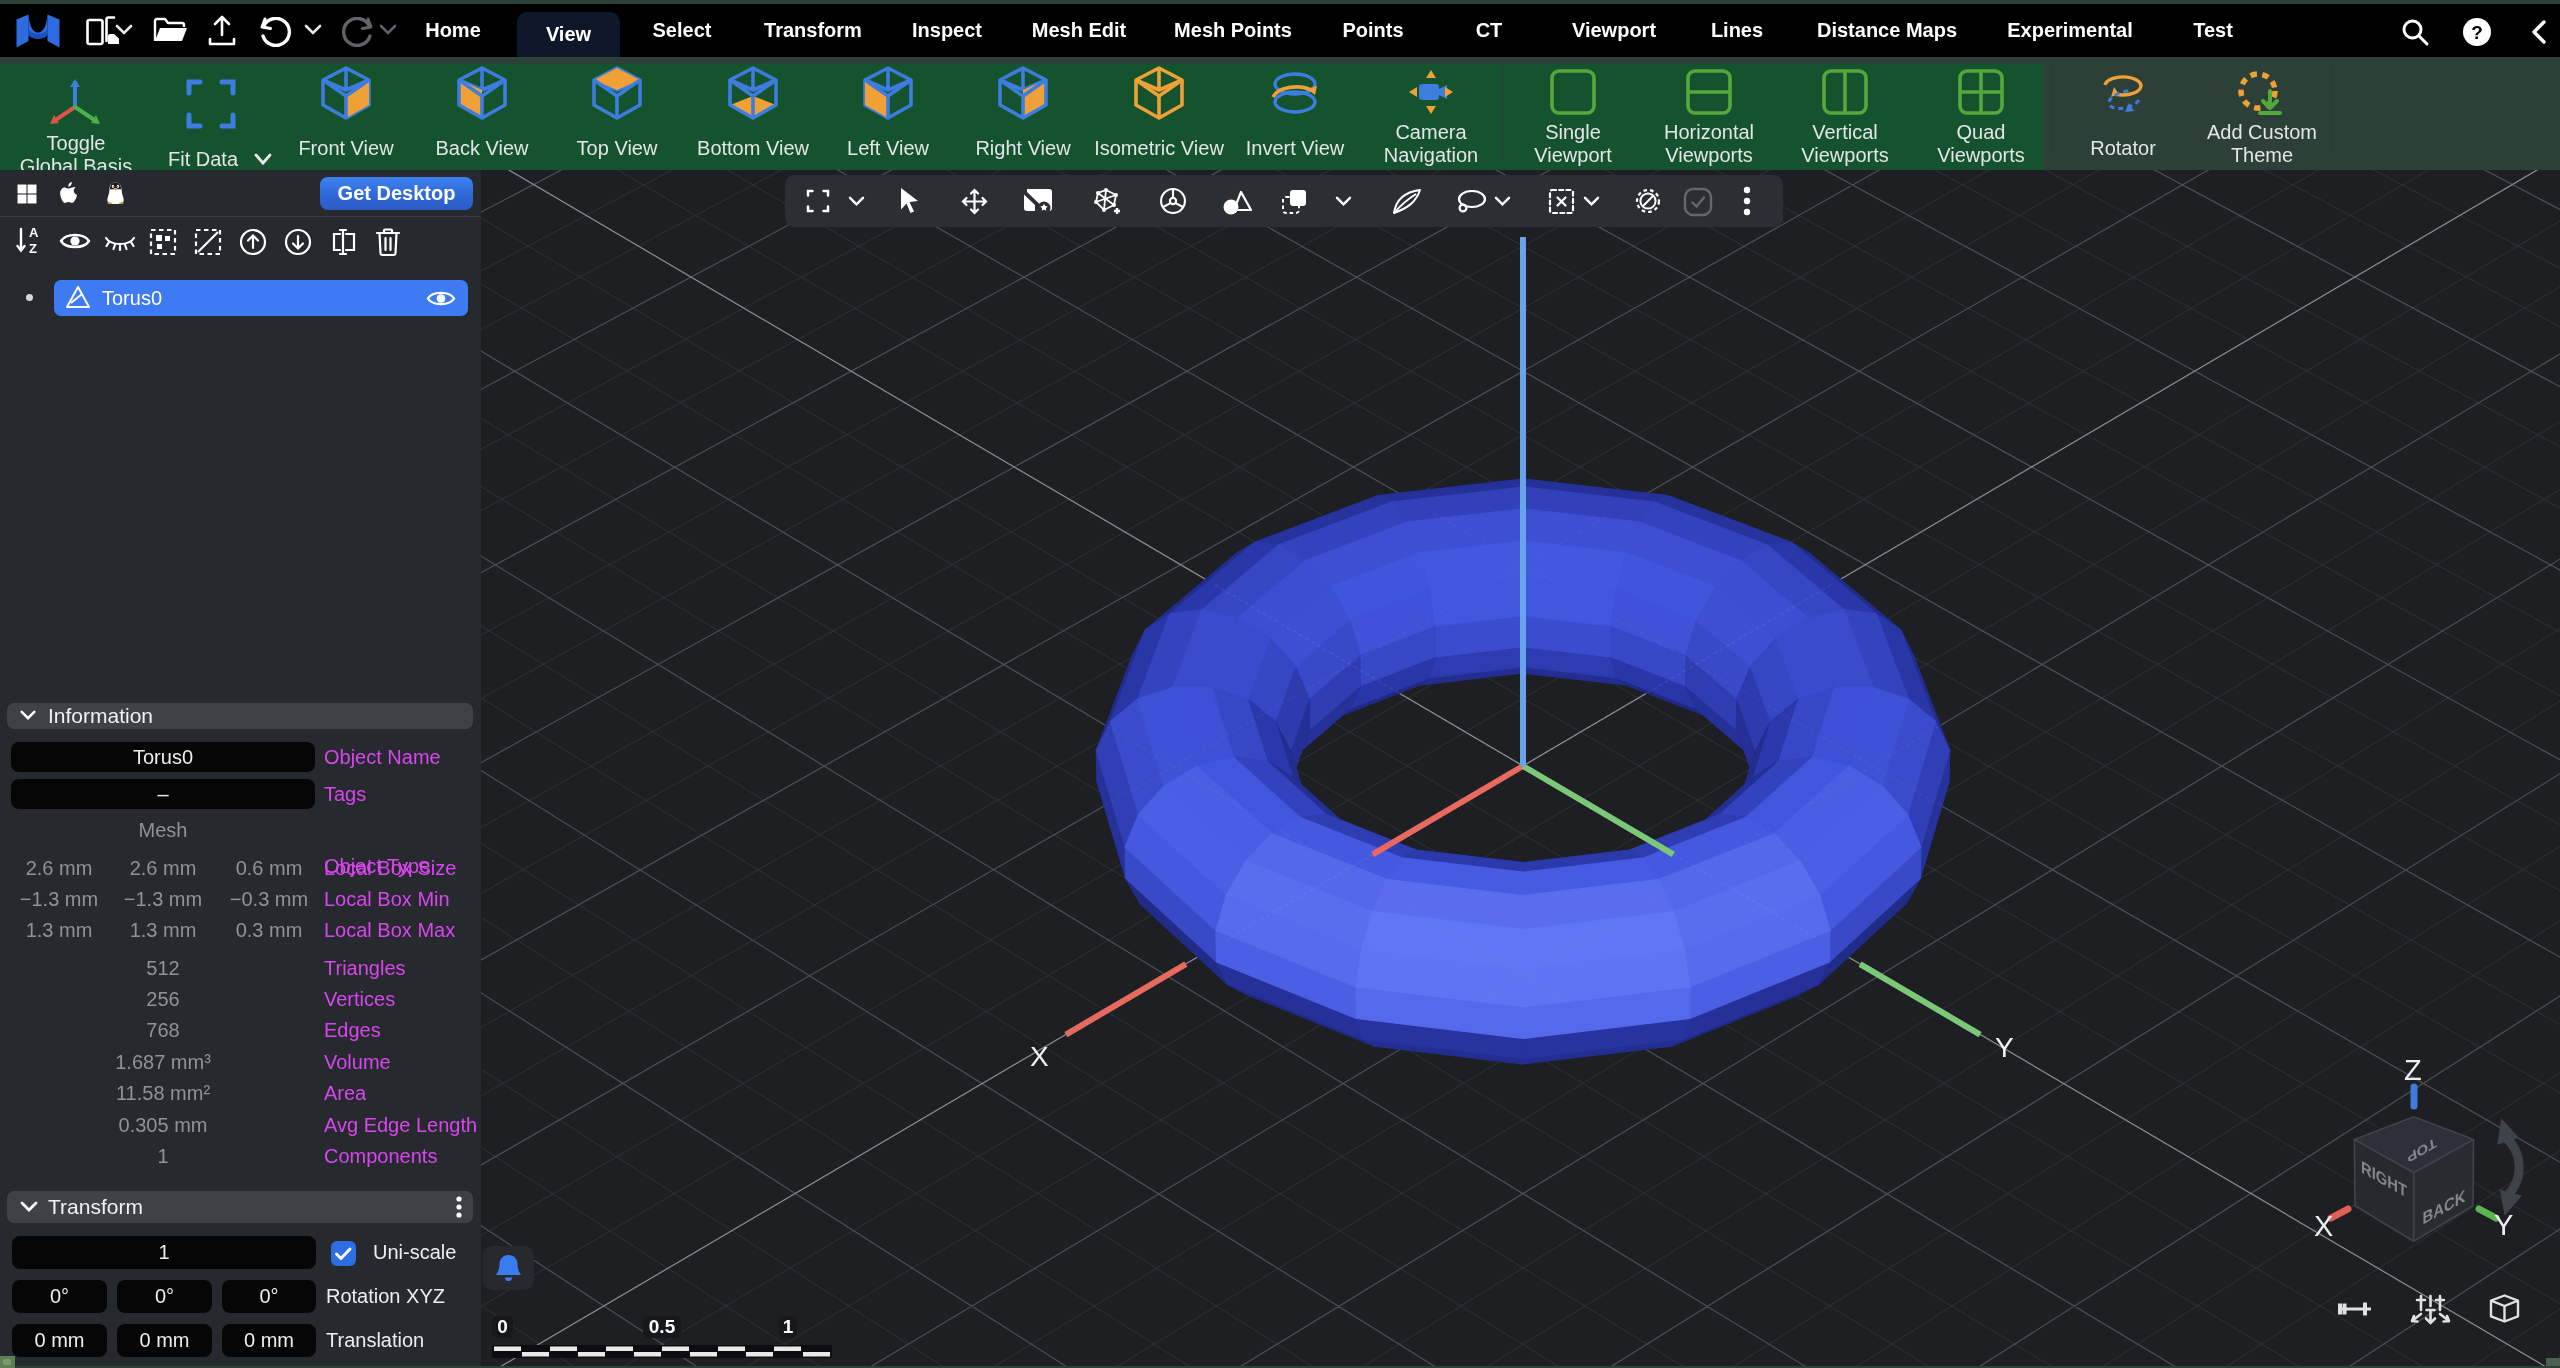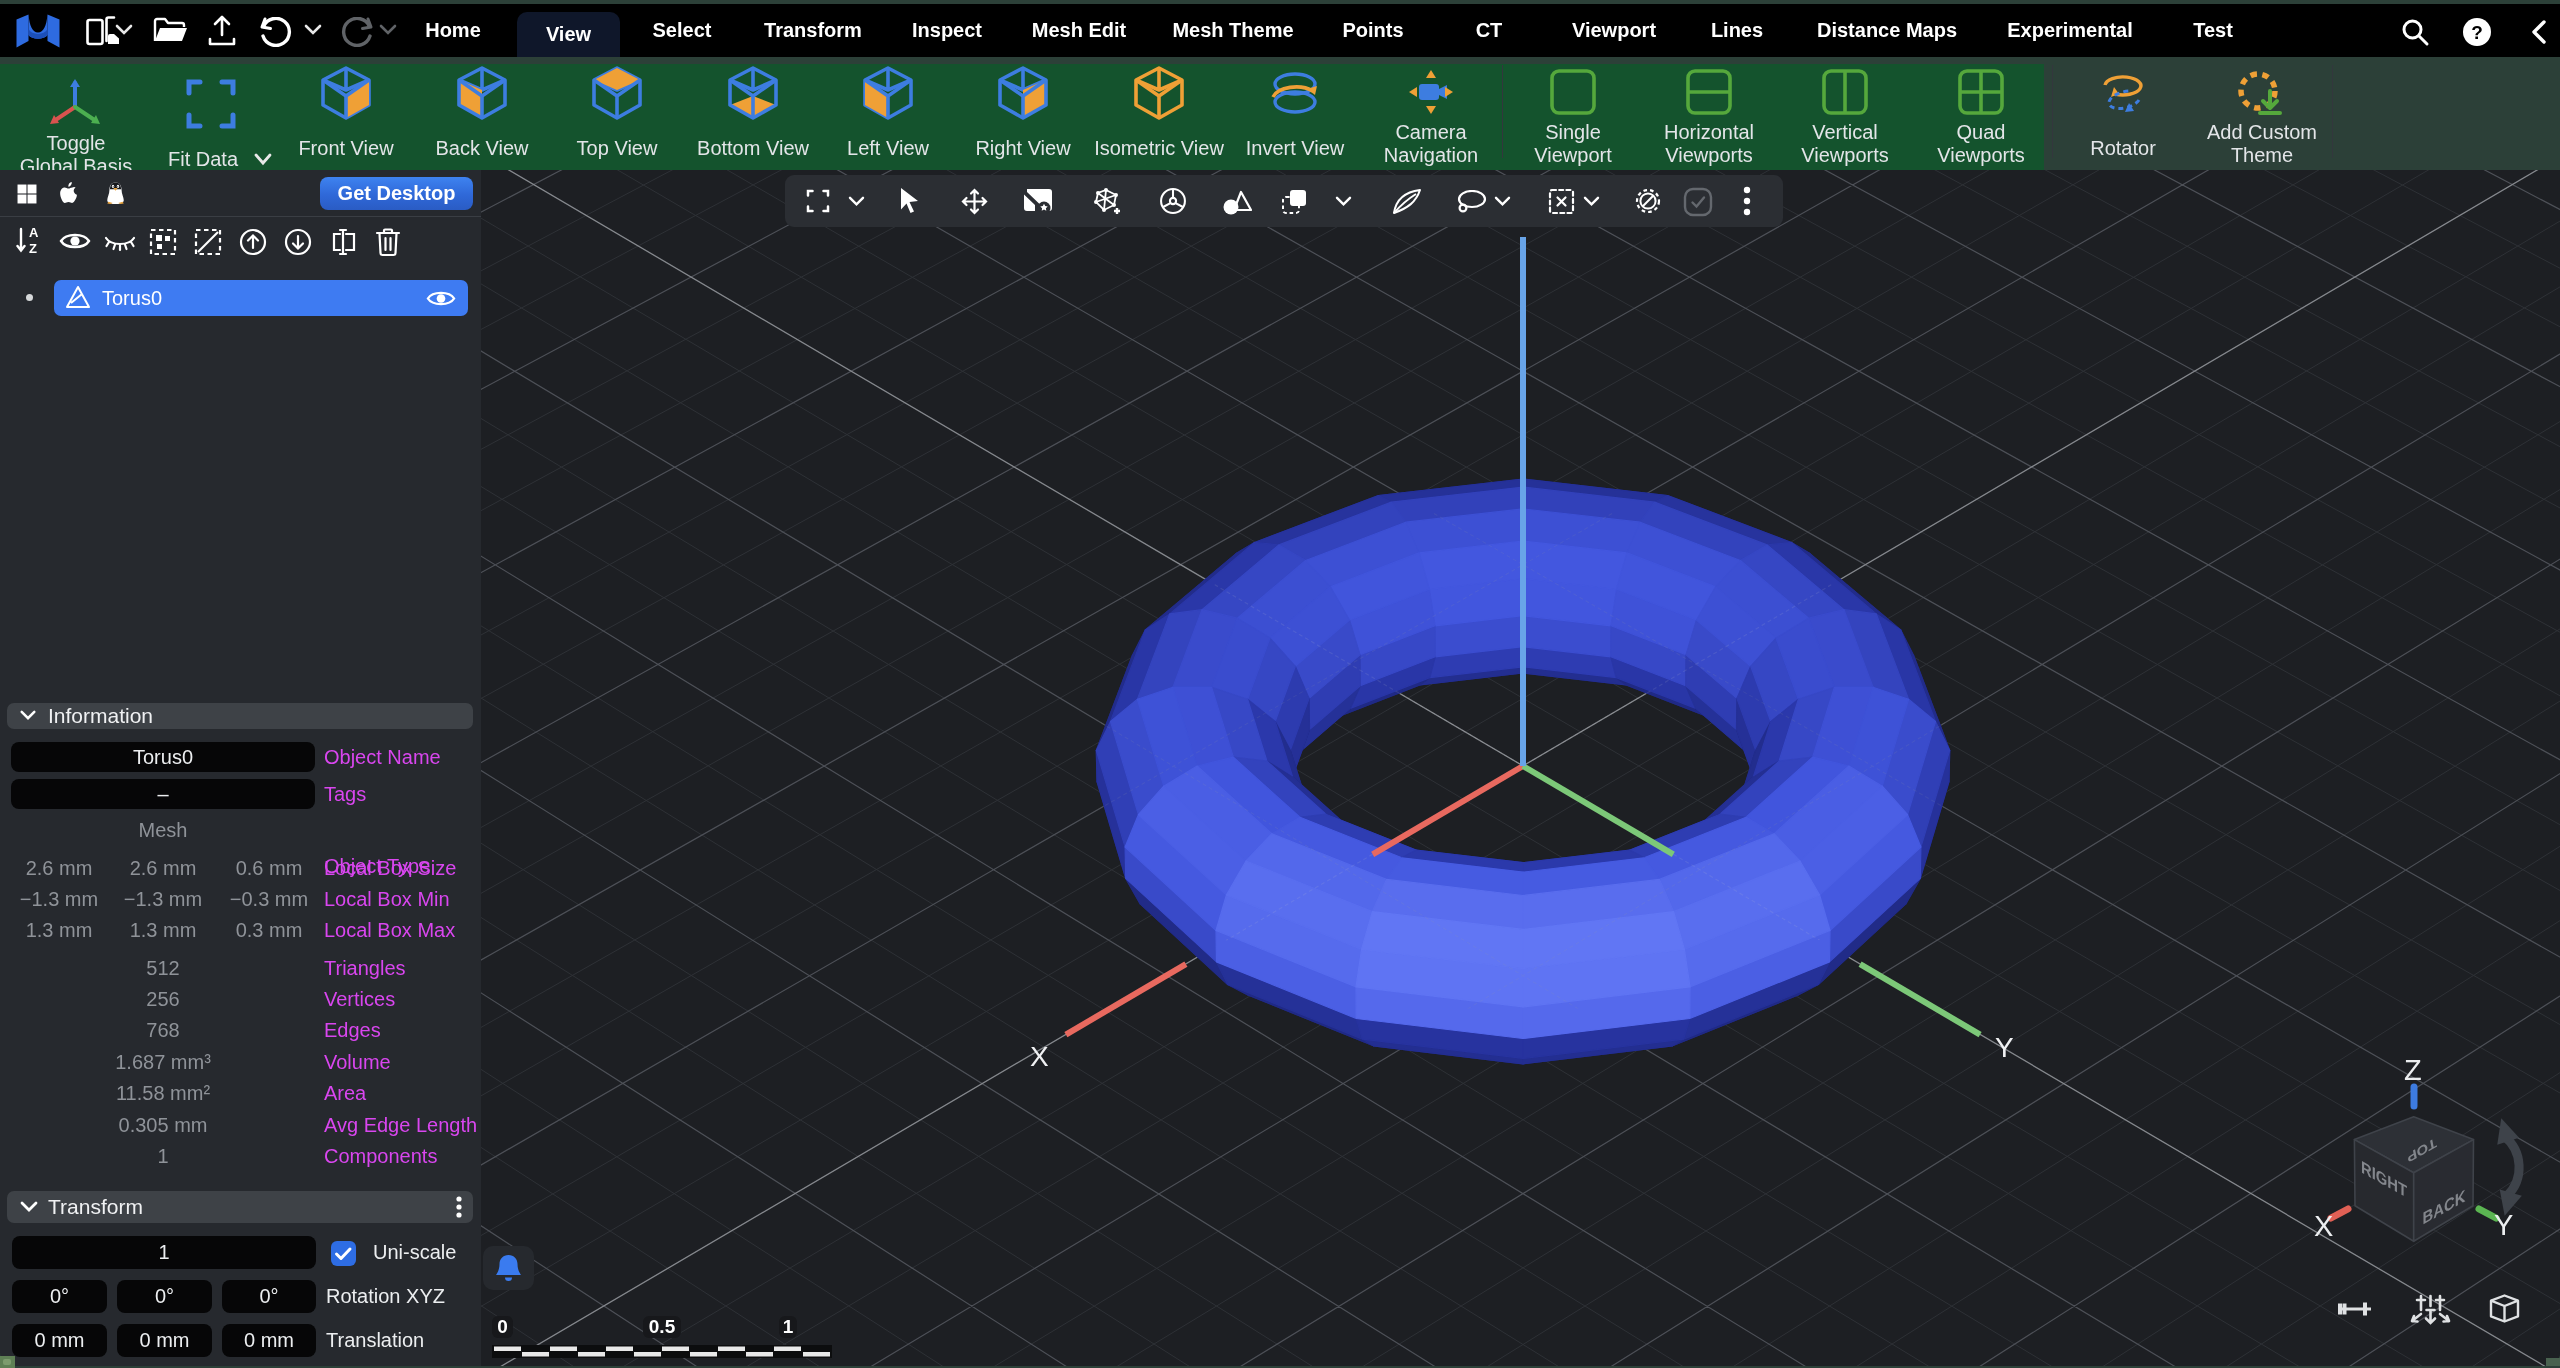--- a/index.html
+++ b/index.html
@@ -64,21 +64,21 @@
   <svg class="abs" style="left:378px;top:19px" width="20" height="14" viewBox="0 0 20 14" fill="none" stroke="#606367" stroke-width="2.6" stroke-linecap="round">
       <path d="M3 3 L10 10 L17 3"></path>
     </svg>
 
   <div class="menuitem" style="left:453px">Home</div>
   <div class="abs" style="left:517px;top:8px;width:103px;height:45px;background:#0f172a;border-radius:10px 10px 0 0;text-align:center;line-height:45px;color:#fff;font-size:20px;font-weight:700;">View</div>
   <div class="menuitem" style="left:682px">Select</div>
   <div class="menuitem" style="left:813px">Transform</div>
   <div class="menuitem" style="left:947px">Inspect</div>
   <div class="menuitem" style="left:1079px">Mesh Edit</div>
-  <div class="menuitem" style="left:1233px">Mesh Theme</div>
+  <div class="menuitem" style="left:1233px">Mesh Points</div>
   <div class="menuitem" style="left:1373px">Points</div>
   <div class="menuitem" style="left:1489px">CT</div>
   <div class="menuitem" style="left:1614px">Viewport</div>
   <div class="menuitem" style="left:1737px">Lines</div>
   <div class="menuitem" style="left:1887px">Distance Maps</div>
   <div class="menuitem" style="left:2070px">Experimental</div>
   <div class="menuitem" style="left:2213px">Test</div>
 
   <svg class="abs" style="left:2400px;top:13px" width="30" height="30" viewBox="0 0 30 30" fill="none" stroke="#fff" stroke-width="3">
     <circle cx="12.5" cy="12.5" r="8.5"></circle>

